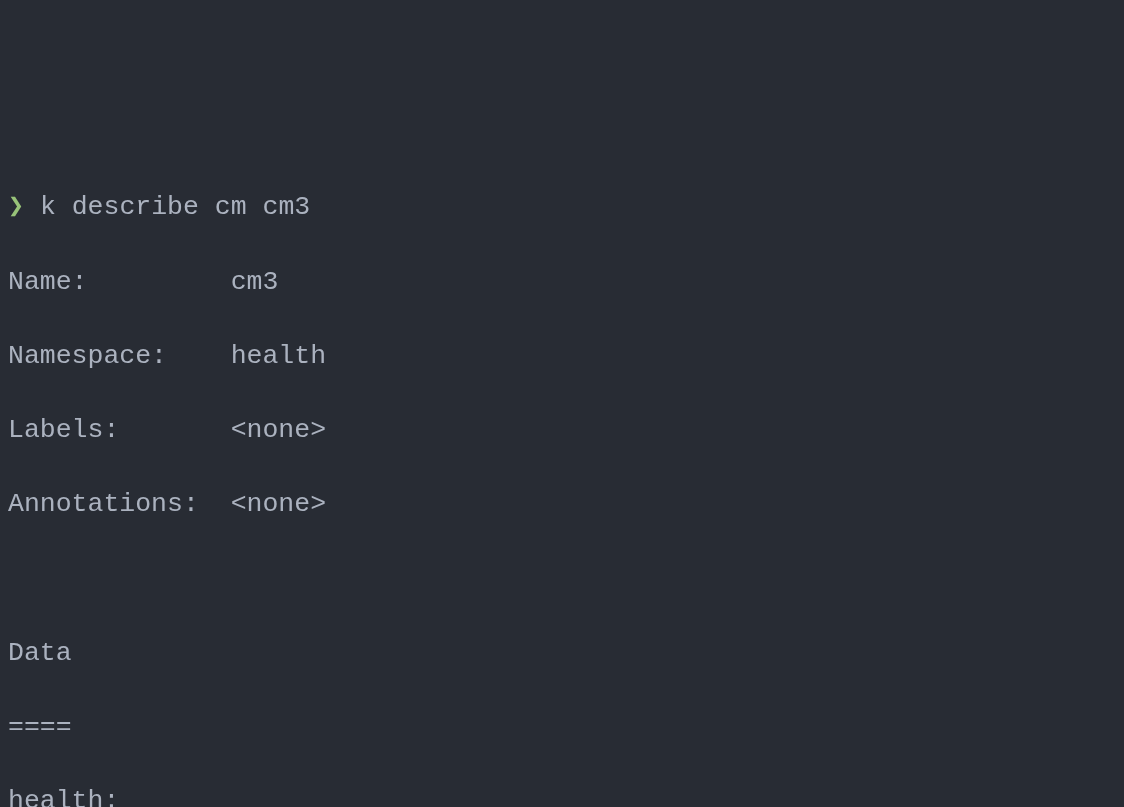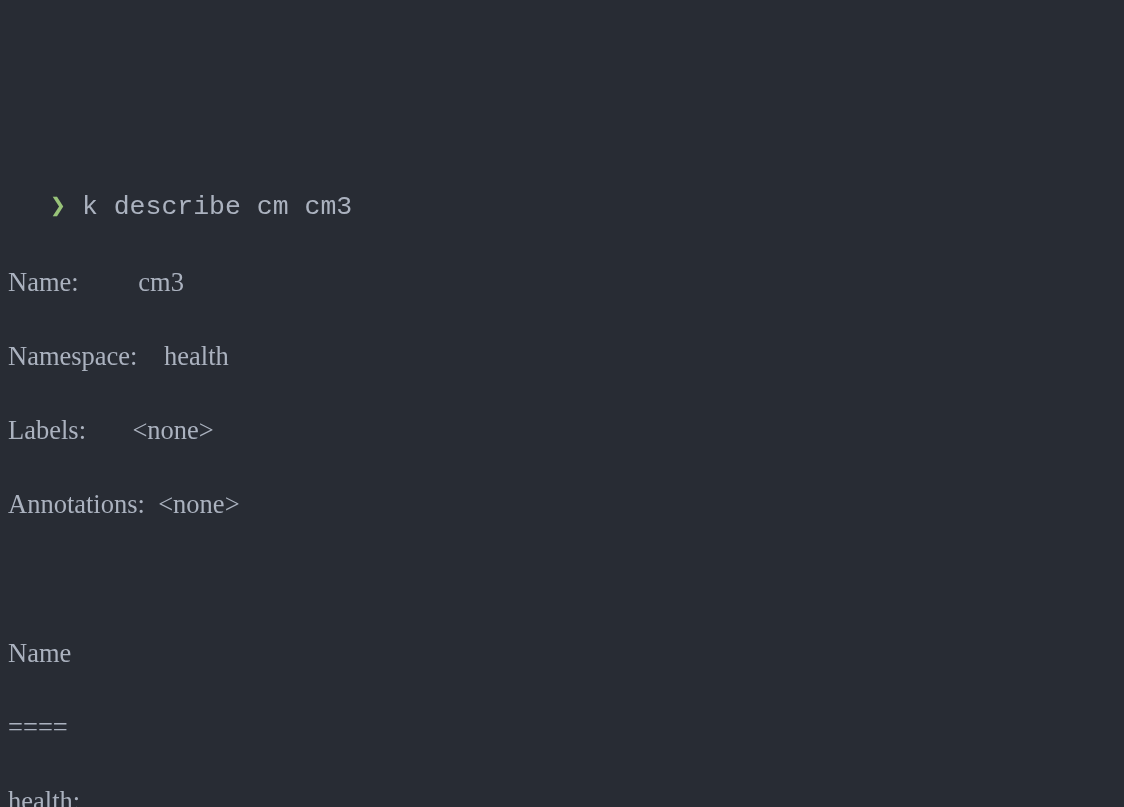--- a/index.html
+++ b/index.html
@@ -21,44 +21,42 @@
     }
     .prompt-symbol {
       color: #98c379;
       font-weight: bold;
     }
     .partial-line {
       color: #abb2bf;
     }
     .cmd-line {
       display: block;
-      margin-left: 42px;
     }
     .out-line {
       display: block;
-      font-family: Liberation Serif, serif;
     }
     .blank-line {
       display: block;
       height: 1.4em;
     }
   </style>
 </head>
 <body>
 
 
 
 <span class="partial-line"></span>
 <span class="cmd-line"><span class="prompt-symbol">❯</span> <span>k describe cm cm3</span></span>
 <span class="out-line"><span>Name:</span>         <span>cm3</span></span>
 <span class="out-line"><span>Namespace:</span>    <span>health</span></span>
 <span class="out-line"><span>Labels:</span>       <span>&lt;none&gt;</span></span>
 <span class="out-line"><span>Annotations:</span>  <span>&lt;none&gt;</span></span>
 <span class="blank-line"></span>
-<span class="out-line">Name</span>
+<span class="out-line">Data</span>
 <span class="out-line">====</span>
 <span class="out-line">health:</span>
 
 
 
 
 
 
 
 

